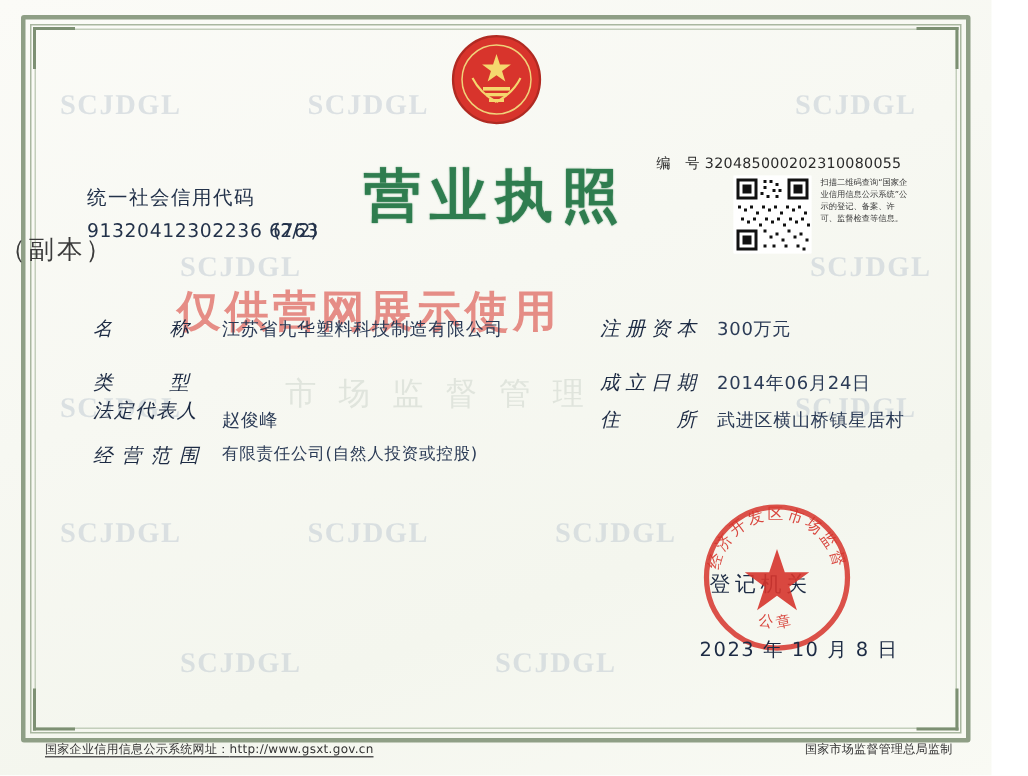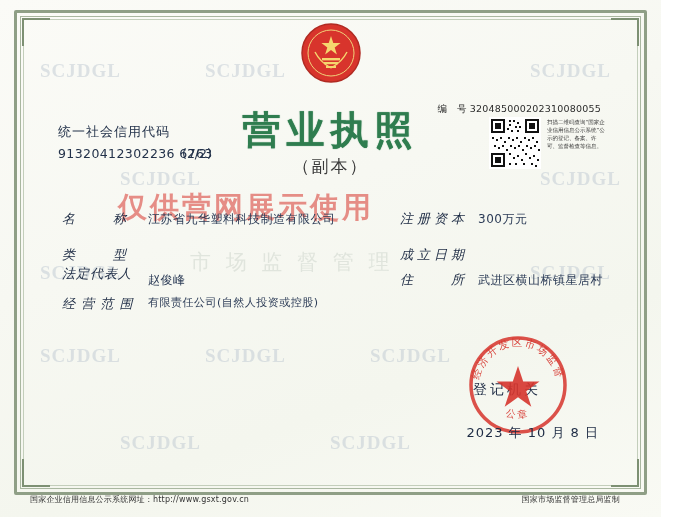--- a/index.html
+++ b/index.html
@@ -61,21 +61,21 @@
   }
 
   
   .title{
     position:absolute;left:0;right:0;top:105px;text-align:center;
     font-size:38px;font-weight:bold;color:#2f7d4f;letter-spacing:6px;
     font-family:"DejaVu Sans","Liberation Sans",sans-serif;
     text-shadow:0 0 1px #2f7d4f;
   }
   .subtitle{
-    position:absolute;left:0;right:0;top:155px;text-align:center;
+    position:absolute;left:0;right:0;top:155px;
     font-size:17px;color:#3b3b3b;letter-spacing:2px;
   }
 
   
   .code-label{
     position:absolute;left:58px;top:123px;font-size:13px;color:#23324a;letter-spacing:1px;
   }
   .code-value{
     position:absolute;left:58px;top:146px;font-size:12.5px;color:#23324a;letter-spacing:.4px;
   }
@@ -121,22 +121,22 @@
     position:absolute;right:62px;top:424px;font-size:13px;color:#1d2b44;letter-spacing:1px;
   }
 
   
   .foot{
     position:absolute;bottom:4px;left:0;right:0;height:30px;
     font-size:8px;color:#333;
   }
   .foot-left{position:absolute;left:30px;top:11px;letter-spacing:.2px;}
   .foot-center{position:absolute;left:322px;top:3px;line-height:11px;letter-spacing:.2px;}
-  .foot-right{position:absolute;right:41px;top:11px;letter-spacing:.2px;}
-  .underline{border-bottom:1px solid #555;padding-bottom:13px;}
+  .foot-right{position:absolute;right:26px;top:11px;letter-spacing:.2px;}
+  .underline{border-bottom:1px solid #555;padding-bottom:0;}
 </style>
 </head>
 <body>
 
 <div id="license">
 
   <div class="border-outer"></div>
   <div class="border-inner"></div>
   <div class="border-hair"></div>
   <div class="corner tl"></div>
@@ -253,20 +253,21 @@
   <div class="f-label" style="left:62px;top:210px;">名　　称</div>
   <div class="f-value" style="left:148px;top:211px;">江苏省九华塑料科技制造有限公司</div>
 
   <div class="f-label" style="left:400px;top:210px;">注册资本</div>
   <div class="f-value" style="left:478px;top:211px;text-align:right;">300万元</div>
 
   <div class="f-label" style="left:62px;top:246px;">类　　型</div>
   <div class="f-value small" style="left:148px;top:247px;">有限责任公司(自然人投资或控股)</div>
 
   <div class="f-label" style="left:400px;top:246px;">成立日期</div>
+  <div class="f-value" style="left:478px;top:247px;">2014年06月24日</div>
 
   <div class="f-label" style="left:62px;top:265px;letter-spacing:1px;">法定代表人</div>
   <div class="f-value" style="left:148px;top:272px;">赵俊峰</div>
 
   <div class="f-label" style="left:400px;top:271px;">住　　所</div>
   <div class="f-value" style="left:478px;top:272px;">武进区横山桥镇星居村</div>
 
   <div class="f-label" style="left:62px;top:295px;letter-spacing:1px;">经 营 范 围</div>
 
   <div class="reg-label">登记机关</div>

